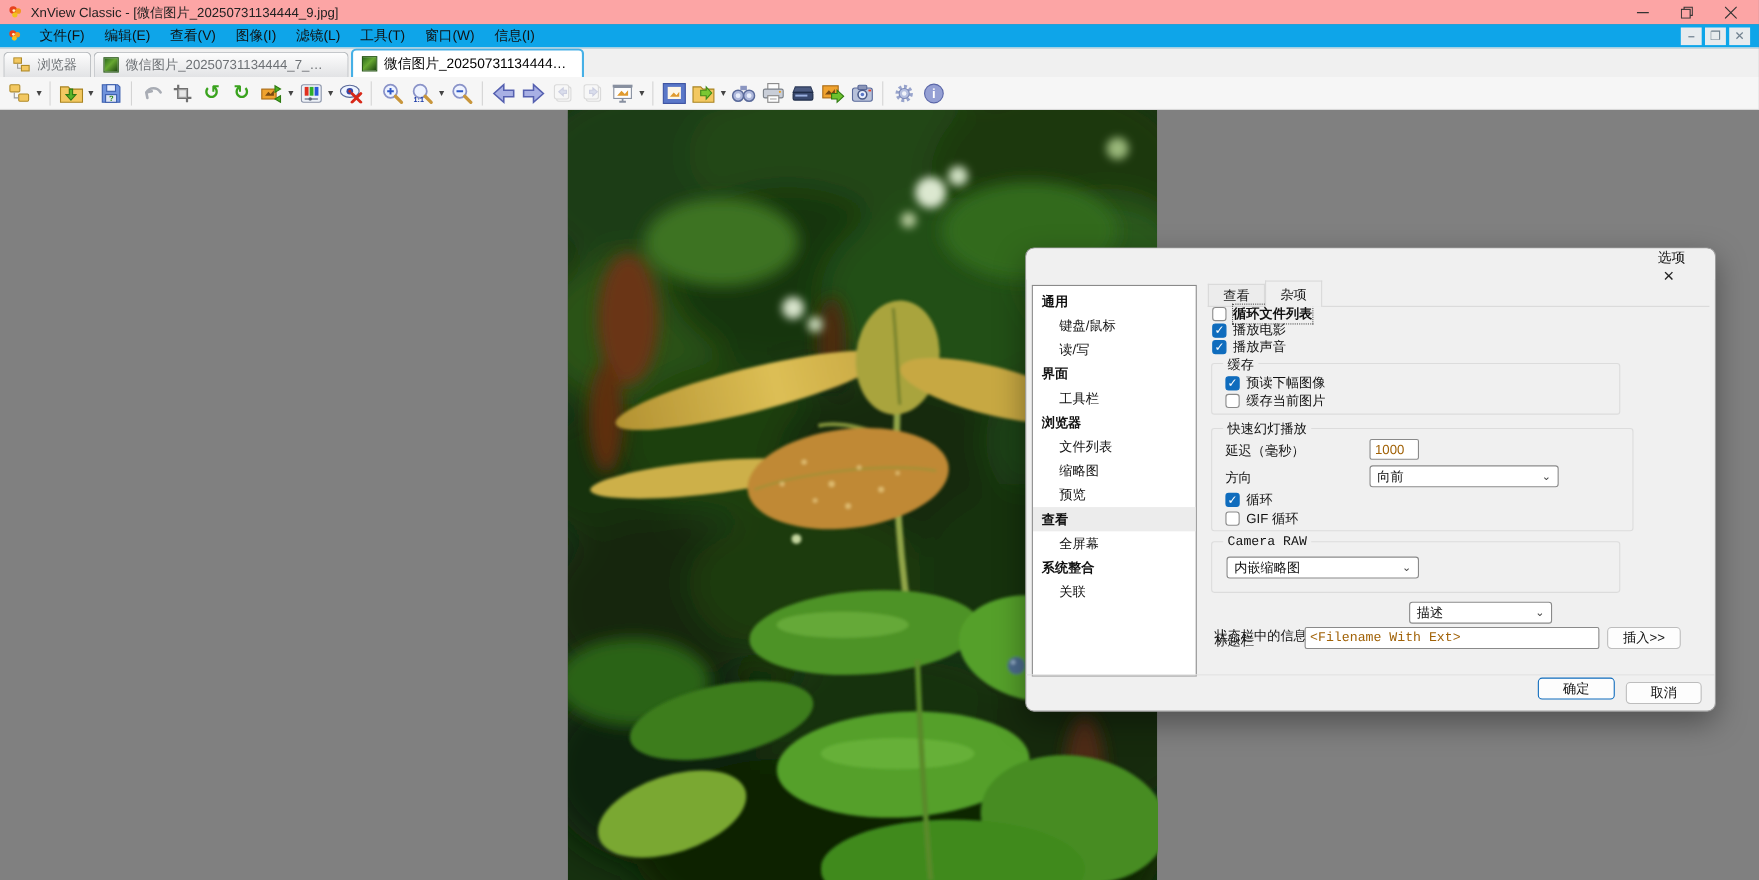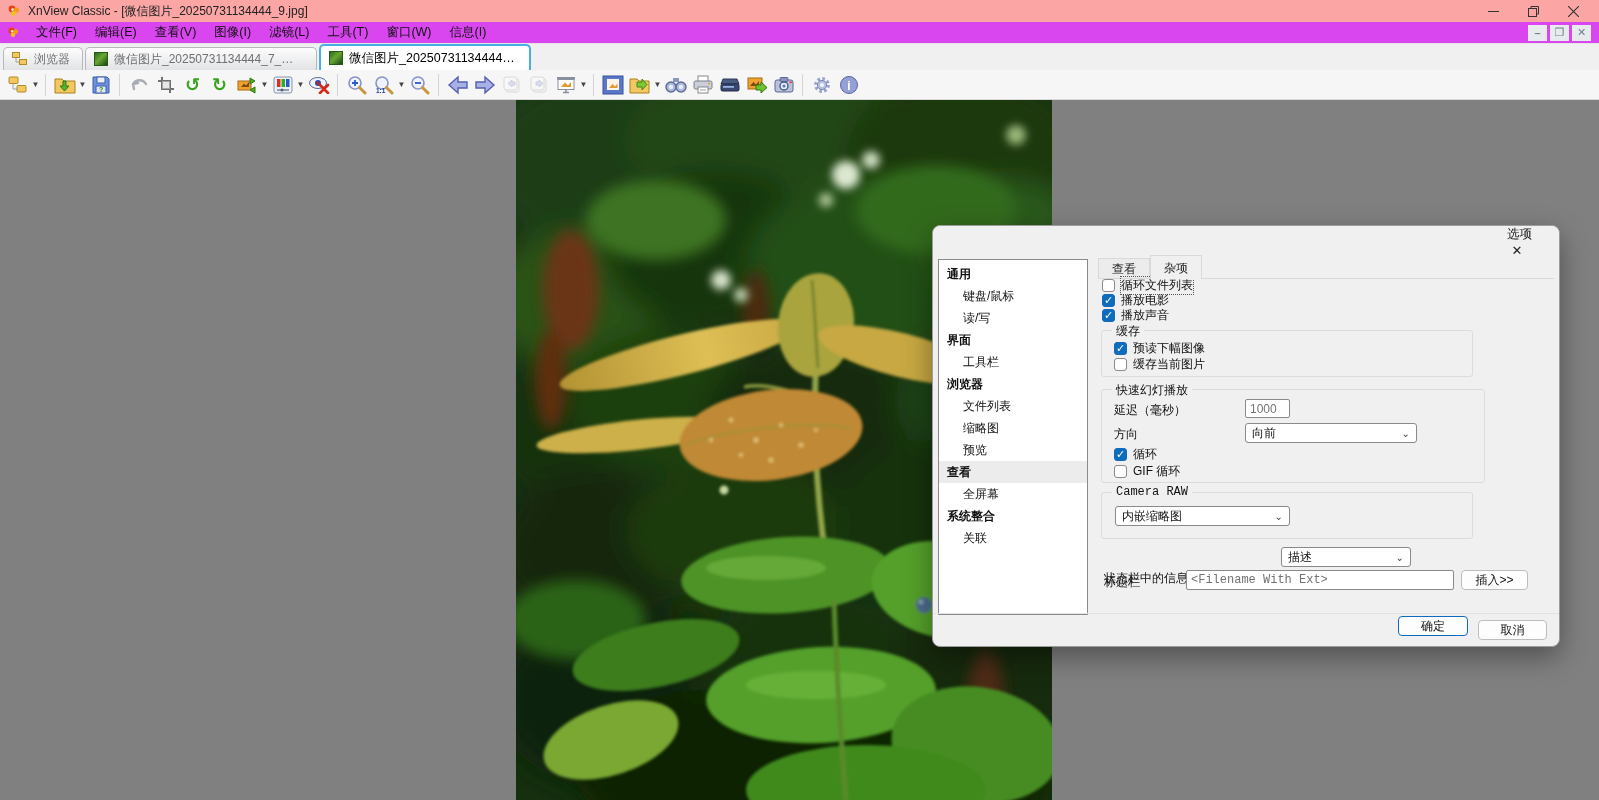--- a/index.html
+++ b/index.html
@@ -11,21 +11,21 @@
   
   .titlebar { height:22px; background:#fca5a5; display:flex; align-items:center; padding:0 6px; }
   .titlebar .app-ico { width:16px; height:16px; margin-right:6px; flex:0 0 auto; }
   .titlebar .title { font-size:12px; color:#222; }
   .win-controls { margin-left:auto; display:flex; align-items:center; }
   .win-btn { width:40px; height:22px; display:flex; align-items:center; justify-content:center;
     color:#333; font-size:12px; }
   .win-btn svg { display:block; }
 
   
-  .menubar { height:22px; background:#d946ef; display:flex; align-items:center; padding:0 4px;
+  .menubar { height:22px; background:#0ea5e9; display:flex; align-items:center; padding:0 4px;
     border-bottom:1px solid #e4e4e4;justify-content:flex-end; }
   .menubar .app-ico { width:15px; height:15px; margin:0 6px 0 2px; }
   .menu-item { padding:2px 9px; font-size:12.5px; color:#111; }
   .mdi-controls { margin-left:auto; display:flex; gap:3px; padding-right:4px; }
   .mdi-btn { width:19px; height:16px; background:#e7ebee; color:#70818f; font-size:11px;
     display:flex; align-items:center; justify-content:center; font-weight:bold; }
 
   
   .tabbar { height:26px; background:#f0f0f0; display:flex; align-items:flex-end; padding-left:3px; }
   .tab { display:flex; align-items:center; gap:6px; height:23px; padding:0 12px 0 8px;
@@ -76,28 +76,28 @@
   .dtab.active { height:24px; line-height:24px; background:#f0f0f0; position:relative; z-index:2; }
   .dlg-pane-line { position:absolute; left:165px; top:52px; width:456px; height:1px; background:#d9d9d9; }
 
   .cb-row { position:absolute; display:flex; align-items:center; gap:6px; height:15px; }
   .cb { width:13px; height:13px; border-radius:3px; flex:0 0 auto; position:relative; }
   .cb.unchecked { background:#fff; border:1px solid #8a8a8a; }
   .cb.checked { background:#0f6cbd; border:1px solid #0f6cbd; }
   .cb.checked::after { content:"✓"; position:absolute; left:1px; top:-1px; color:#fff;
     font-size:11px; font-weight:bold; font-family:"DejaVu Sans",sans-serif; }
   .cb-label { font-size:12px; color:#111; white-space:nowrap; }
-  .cb-label.focused { outline:1px dotted #555; }
+  .cb-label.focused { outline:1px dotted #555;font-weight:bold; }
 
   .groupbox { position:absolute; border:1px solid #dcdcdc; border-radius:3px; }
   .gb-title { position:absolute; top:-8px; left:10px; background:#f0f0f0; padding:0 4px;
     font-size:12px; color:#111; white-space:nowrap; }
 
   .txt-input { position:absolute; background:#fff; border:1px solid #8a8a8a; border-radius:2px;
-    font-size:12px; padding:0 4px; font-family:"Liberation Sans",sans-serif; color:#737373; }
+    font-size:12px; padding:0 4px; font-family:"Liberation Sans",sans-serif; color:#a16207; }
   .txt-input.mono { font-family:"Liberation Mono","DejaVu Sans Mono",monospace; font-size:12px; }
   .combo { position:absolute; background:#fff; border:1px solid #8a8a8a; border-radius:3px;
     display:flex; align-items:center; padding:0 6px; font-size:12px; color:#111; }
   .combo .chev { margin-left:auto; color:#444; font-size:10px; }
   .fld-label { position:absolute; font-size:12px; color:#111; white-space:nowrap; }
 
   .dlg-btn { position:absolute; height:20px; background:#fdfdfd; border:1px solid #bdbdbd;
     border-radius:4px; font-size:12px; color:#111; display:flex; align-items:center;
     justify-content:center; }
   .dlg-btn.default { border:1.5px solid #0f6cbd; }

